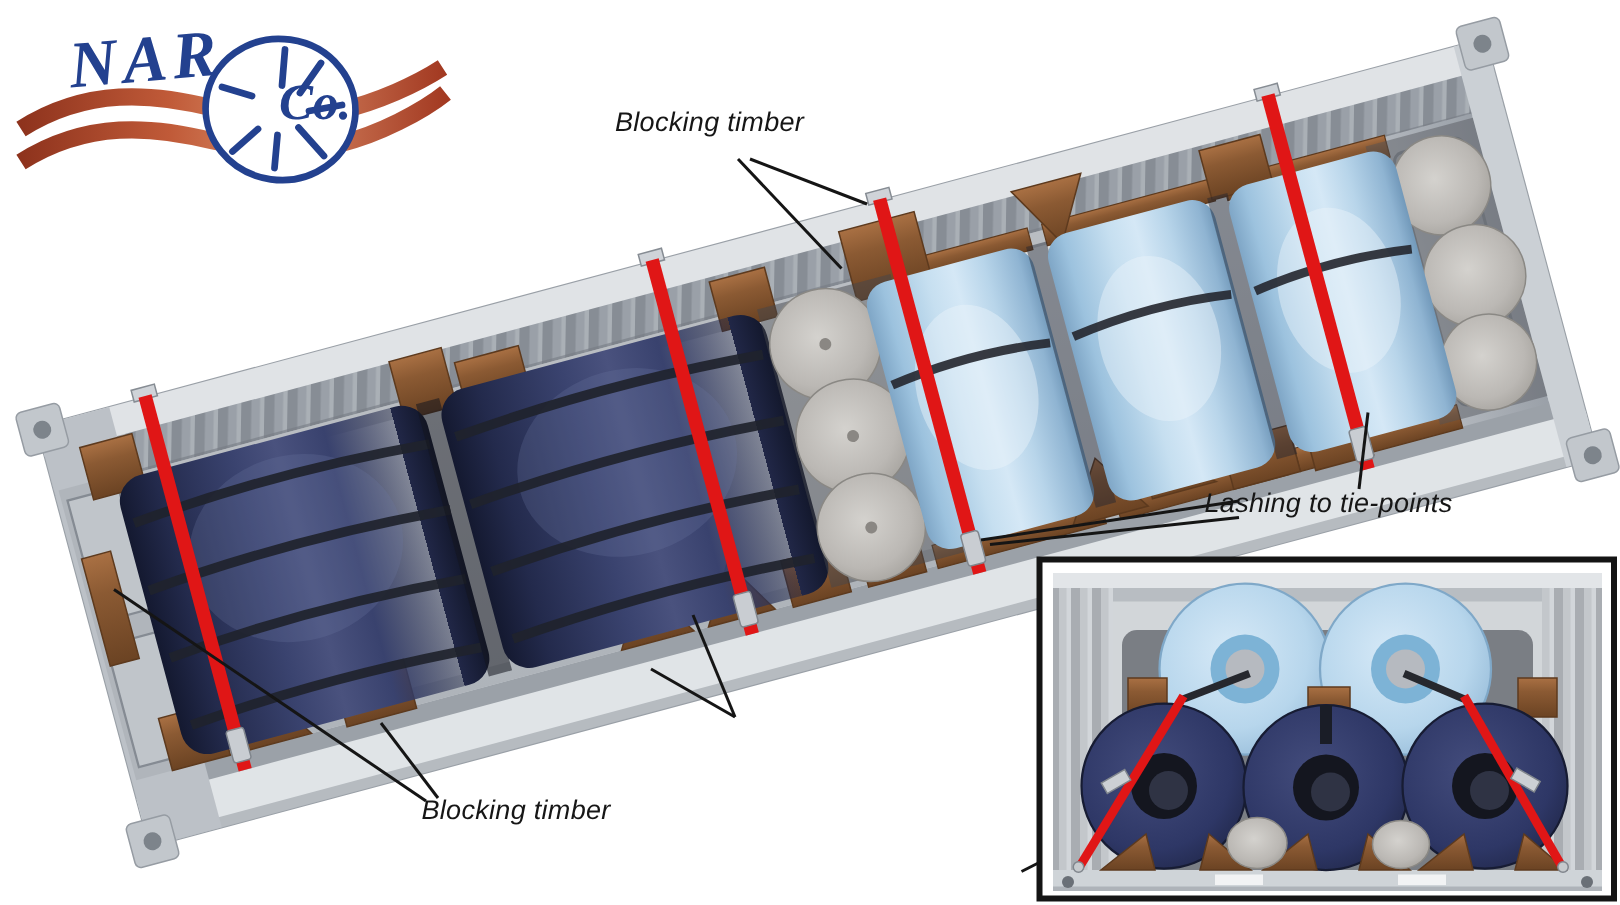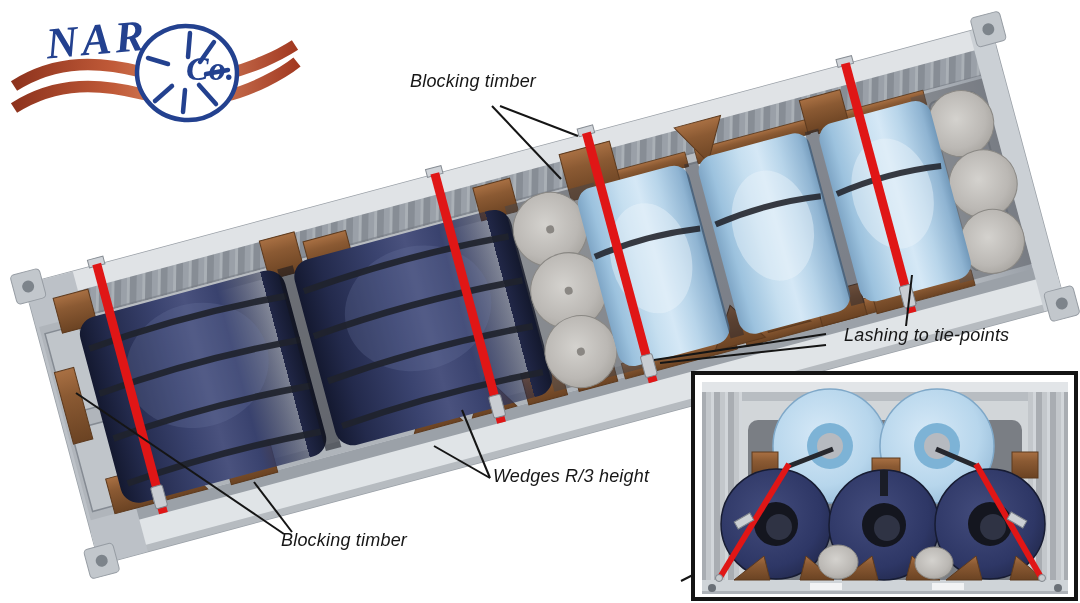--- a/index.html
+++ b/index.html
@@ -329,17 +329,16 @@
         </g>
   <circle cx="719" cy="578" r="3.5" fill="#c6cacd" stroke="#80868d"></circle>
   <circle cx="1042" cy="578" r="3.5" fill="#c6cacd" stroke="#80868d"></circle>
 </g>
 </svg>
 
 <div class="logo-main">NAR</div>
 <div class="logo-co">Co.</div>
 
 <div class="anno" style="left:410px;top:71px;">Blocking timber</div>
-<div class="anno" style="left:844px;top:325px;">Lashing to tie-points</div>
-<div class="anno" style="left:493px;top:466px;">Wedges R/3 height</div>
+<div class="anno" style="left:803px;top:325px;">Lashing to tie-points</div>
 <div class="anno" style="left:281px;top:530px;">Blocking timber</div>
 
 </div>
 
 </body></html>

